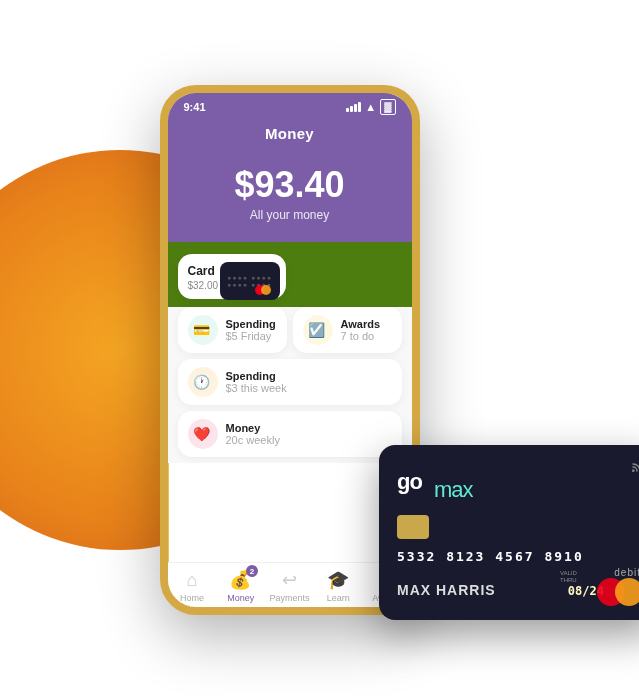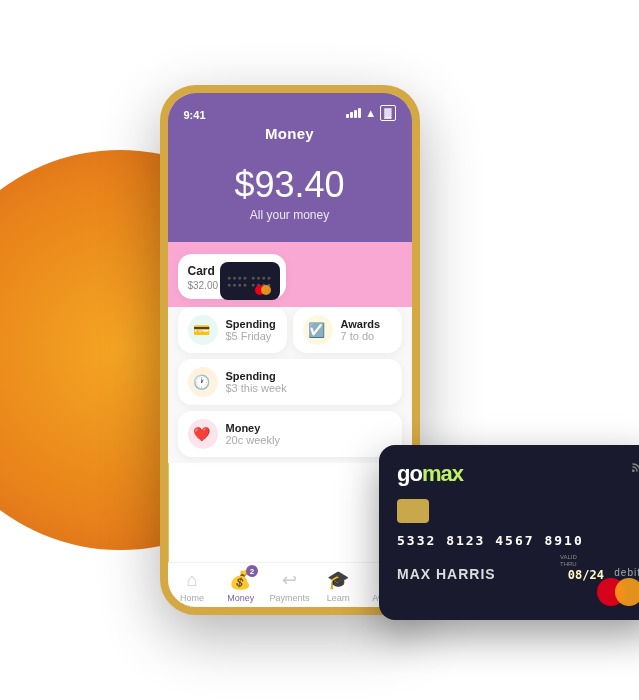--- a/index.html
+++ b/index.html
@@ -45,21 +45,21 @@
       overflow: hidden;
       position: relative;
       z-index: 2;
     }
 
     
     .status-bar {
       background: #7b5ea7;
       height: 28px;
       display: flex;
-      align-items: flex-end;
+      align-items: center;
       justify-content: space-between;
       padding: 0 16px;
       color: white;
       font-size: 11px;
       font-weight: 600;
     }
     .status-bar .time { font-weight: 700; }
     .status-icons { display: flex; gap: 4px; align-items: center; }
     .signal-bars { display: flex; gap: 1px; align-items: flex-end; }
     .signal-bars span {
@@ -84,32 +84,32 @@
 
     
     .balance-section {
       background: #7b5ea7;
       text-align: center;
       padding: 8px 0 20px;
       color: white;
     }
     .balance-amount {
       font-size: 36px;
-      font-weight: 400;
+      font-weight: 700;
       text-align: center;
     }
     .balance-label {
       font-size: 12px;
       opacity: 0.85;
       margin-top: 2px;
     }
 
     
     .cards-grid {
-      background: #f9a8d4;
+      background: #4d7c0f;
       padding: 12px 10px 8px;
       display: grid;
       grid-template-columns: 1fr 1fr;
       gap: 8px;
     }
 
     .card-item {
       background: white;
       border-radius: 14px;
       padding: 10px 10px 8px;
@@ -246,21 +246,21 @@
       bottom: 80px;
       box-shadow: 0 15px 40px rgba(0,0,0,0.4);
       padding: 16px 18px;
       color: white;
       overflow: hidden;
     }
 
     .cc-logo {
       display: flex;
       align-items: center;
-      gap: 0;
+      gap: 12px;
     }
     .cc-contactless {
       position: absolute;
       right: 16px;
       top: 16px;
       font-size: 20px;
       color: #aaa;
     }
     .cc-chip {
       width: 32px;
@@ -443,21 +443,21 @@
       </div>
     </div>
 
   </div>
 </div>
 
 <div class="credit-card">
   <div style="display:flex; justify-content:space-between; align-items:flex-start;">
     <div class="cc-logo">
       <span style="font-size:22px; font-weight:900; color:white; letter-spacing:-1px;">go</span>
-      <span style="font-size:22px; font-weight:700; color:#bef264; letter-spacing:-1px;">max</span>
+      <span style="font-size:22px; font-weight:400; color:#5eead4; letter-spacing:-1px;margin-top:16px;">max</span>
     </div>
     <div class="cc-contactless">
       <svg width="20" height="20" viewBox="0 0 20 20" fill="none">
         <path d="M14 10c0-2.2-1.8-4-4-4" stroke="#888" stroke-width="1.5" stroke-linecap="round"></path>
         <path d="M17 10c0-3.9-3.1-7-7-7" stroke="#888" stroke-width="1.5" stroke-linecap="round"></path>
         <path d="M11 10c0-.6-.4-1-1-1" stroke="#888" stroke-width="1.5" stroke-linecap="round"></path>
         <circle cx="10" cy="10" r="1" fill="#888"></circle>
       </svg>
     </div>
   </div>

